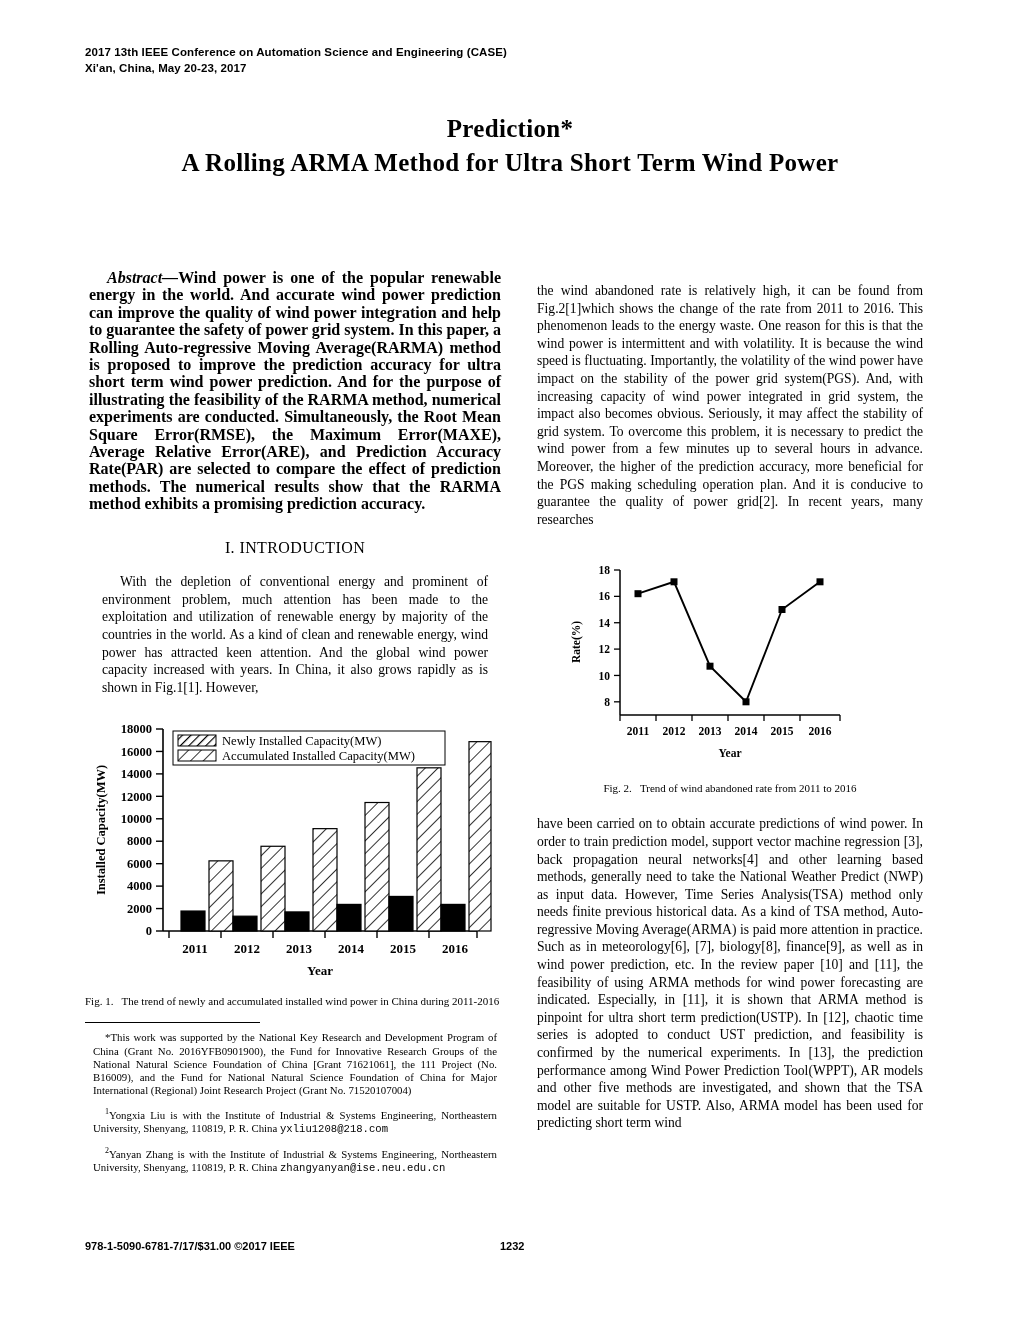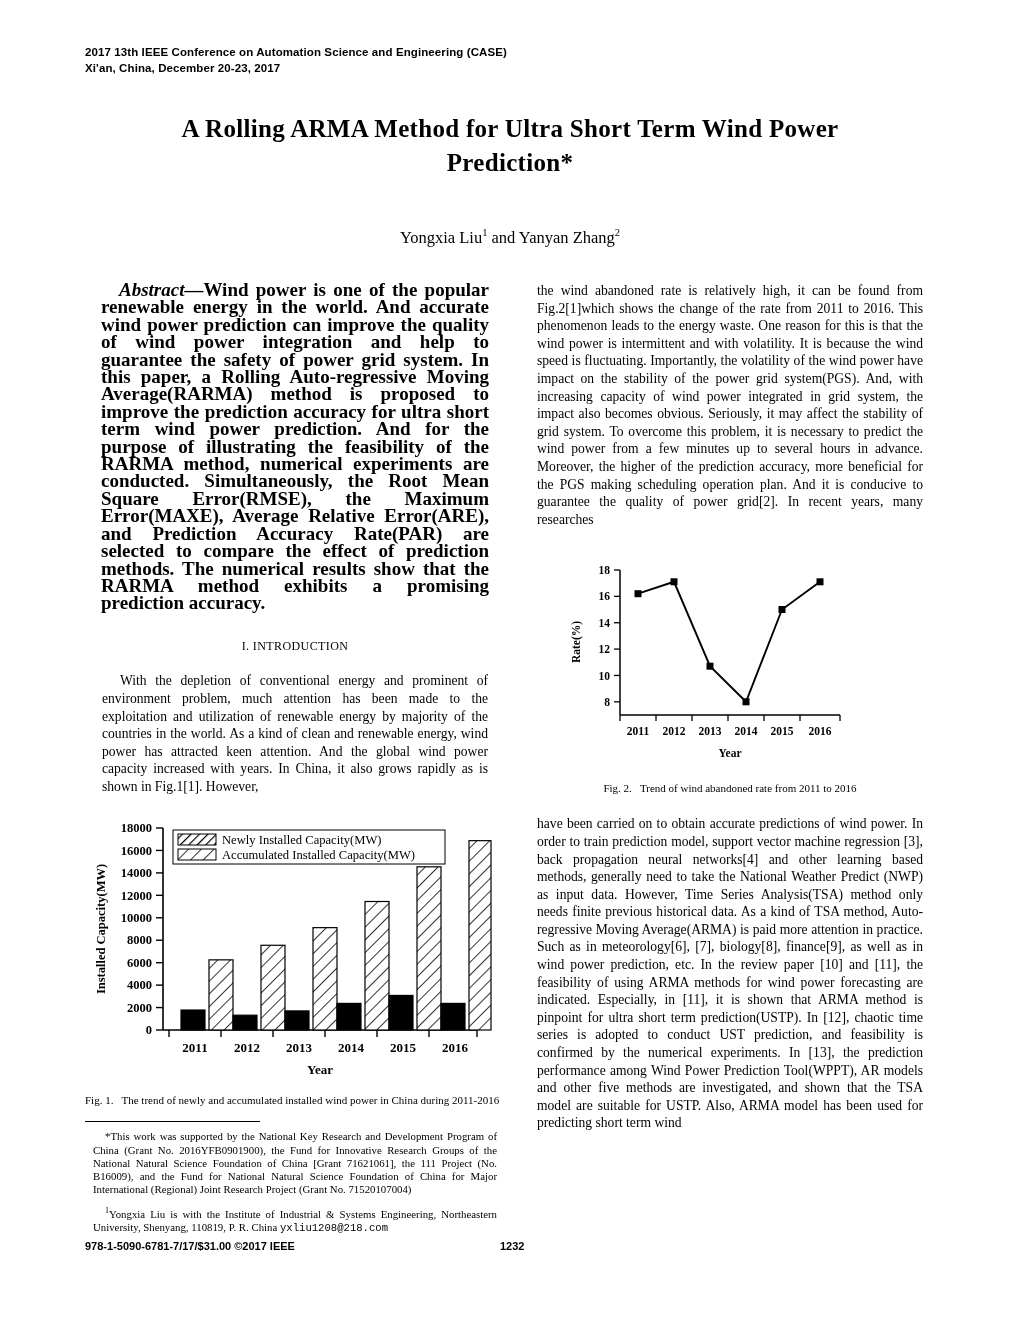--- a/index.html
+++ b/index.html
@@ -68,34 +68,34 @@
   .col-left  { left: 85px; }
   .col-right { left: 520px; }
 
   p.body-par {
     margin: 17px;
     text-indent: 18px;
     text-align: justify;
     hyphens: auto;
   }
   .abstract {
-    margin: 16px;
+    margin: 4px;
     font-weight: bold;
     text-indent: 18px;
     text-align: justify;
     line-height: 17.4px;
-    font-size: 19px;
+    font-size: 16px;
   }
   .abstract .lead {
     font-style: italic;
     font-weight: bold;
   }
   .section-head {
     text-align: center;
-    font-size: 12px;
+    font-size: 16px;
     font-variant: small-caps;
     margin: 26px 0 12px 0;
     letter-spacing: 0.4px;
   }
 
   
   .figure {
     margin: 0;
   }
   .fig-caption {
@@ -140,30 +140,27 @@
 
   svg text { font-family: "Liberation Serif", serif; }
 </style>
 </head>
 <body>
 
 <div class="page">
 
   <div class="conf-header">
     <div>2017 13th IEEE Conference on Automation Science and Engineering (CASE)</div>
-    <div>Xi'an, China, December 20-23, 2017</div>
+    <div>Xi'an, China, May 20-23, 2017</div>
   </div>
 
   <div class="title-block">
     <div class="paper-title">
+      <div>Prediction*</div>
       <div>A Rolling ARMA Method for Ultra Short Term Wind Power</div>
-      <div>Prediction*</div>
-    </div>
-    <div class="authors">
-      <span>Yongxia Liu</span><sup>1</sup><span> and Yanyan Zhang</span><sup>2</sup>
     </div>
   </div>
 
   <div class="col col-left">
 
     <p class="abstract"><span class="lead">Abstract—</span><span>Wind power is one of the popular renewable energy in the world. And accurate wind power prediction can improve the quality of wind power integration and help to guarantee the safety of power grid system. In this paper, a Rolling Auto-regressive Moving Average(RARMA) method is proposed to improve the prediction accuracy for ultra short term wind power prediction. And for the purpose of illustrating the feasibility of the RARMA method, numerical experiments are conducted. Simultaneously, the Root Mean Square Error(RMSE), the Maximum Error(MAXE), Average Relative Error(ARE), and Prediction Accuracy Rate(PAR) are selected to compare the effect of prediction methods. The numerical results show that the RARMA method exhibits a promising prediction accuracy.</span></p>
 
     <div class="section-head">I.  INTRODUCTION</div>
 
     <p class="body-par">With the depletion of conventional energy and prominent of environment problem, much attention has been made to the exploitation and utilization of renewable energy by majority of the countries in the world. As a kind of clean and renewable energy, wind power has attracted keen attention. And the global wind power capacity increased with years. In China, it also grows rapidly as is shown in Fig.1[1]. However,</p>
@@ -268,20 +265,24 @@
       </div>
     </div>
 
     <div class="footnote-rule"></div>
     <div class="footnotes">
       <p>*This work was supported by the National Key Research and Development Program of China (Grant No. 2016YFB0901900), the Fund for Innovative Research Groups of the National Natural Science Foundation of China [Grant 71621061], the 111 Project (No. B16009), and the Fund for National Natural Science Foundation of China for Major International (Regional) Joint Research Project (Grant No. 71520107004)</p>
       <p style="text-indent:12px;">
         <sup>1</sup><span>Yongxia Liu is with the Institute of Industrial &amp; Systems Engineering, Northeastern University, Shenyang, 110819, P. R. China</span>
         <span class="mono">yxliu1208@218.com</span>
       </p>
+      <p style="text-indent:12px;">
+        <sup>2</sup><span>Yanyan Zhang is with the Institute of Industrial &amp; Systems Engineering, Northeastern University, Shenyang, 110819, P. R. China</span>
+        <span class="mono">zhangyanyan@ise.neu.edu.cn</span>
+      </p>
     </div>
   </div>
 
   <div class="col col-right">
 
     <p class="body-par" style="text-indent:0;">the wind abandoned rate is relatively high, it can be found from Fig.2[1]which shows the change of the rate from 2011 to 2016. This phenomenon leads to the energy waste. One reason for this is that the wind power is intermittent and with volatility. It is because the wind speed is fluctuating. Importantly, the volatility of the wind power have impact on the stability of the power grid system(PGS). And, with increasing capacity of wind power integrated in grid system, the impact also becomes obvious. Seriously, it may affect the stability of grid system. To overcome this problem, it is necessary to predict the wind power from a few minutes up to several hours in advance. Moreover, the higher of the prediction accuracy, more beneficial for the PGS making scheduling operation plan. And it is conducive to guarantee the quality of power grid[2]. In recent years, many researches</p>
 
     <div class="figure" style="margin-top:22px;">
       <svg width="420" height="218" viewBox="0 0 420 218">
 

